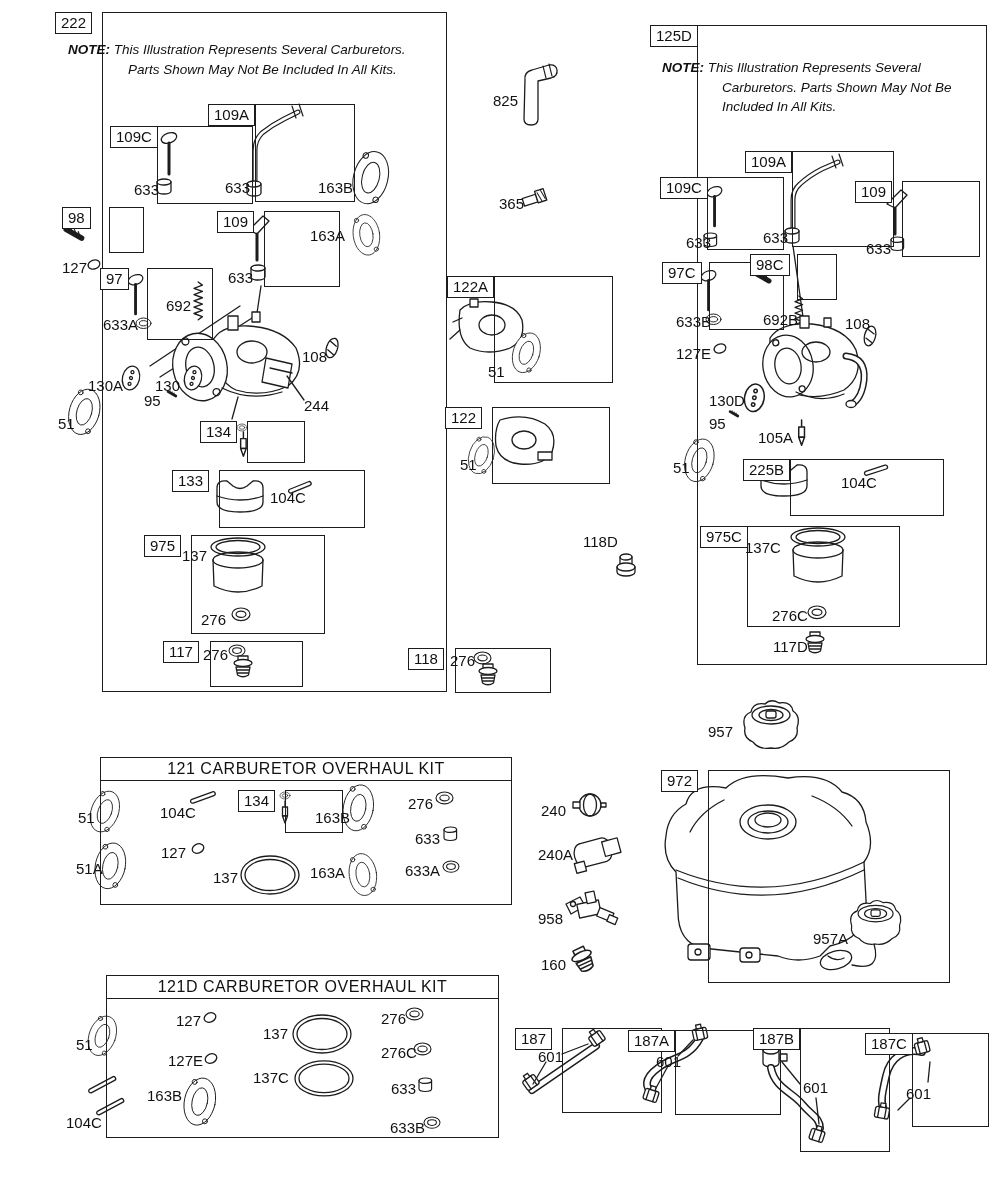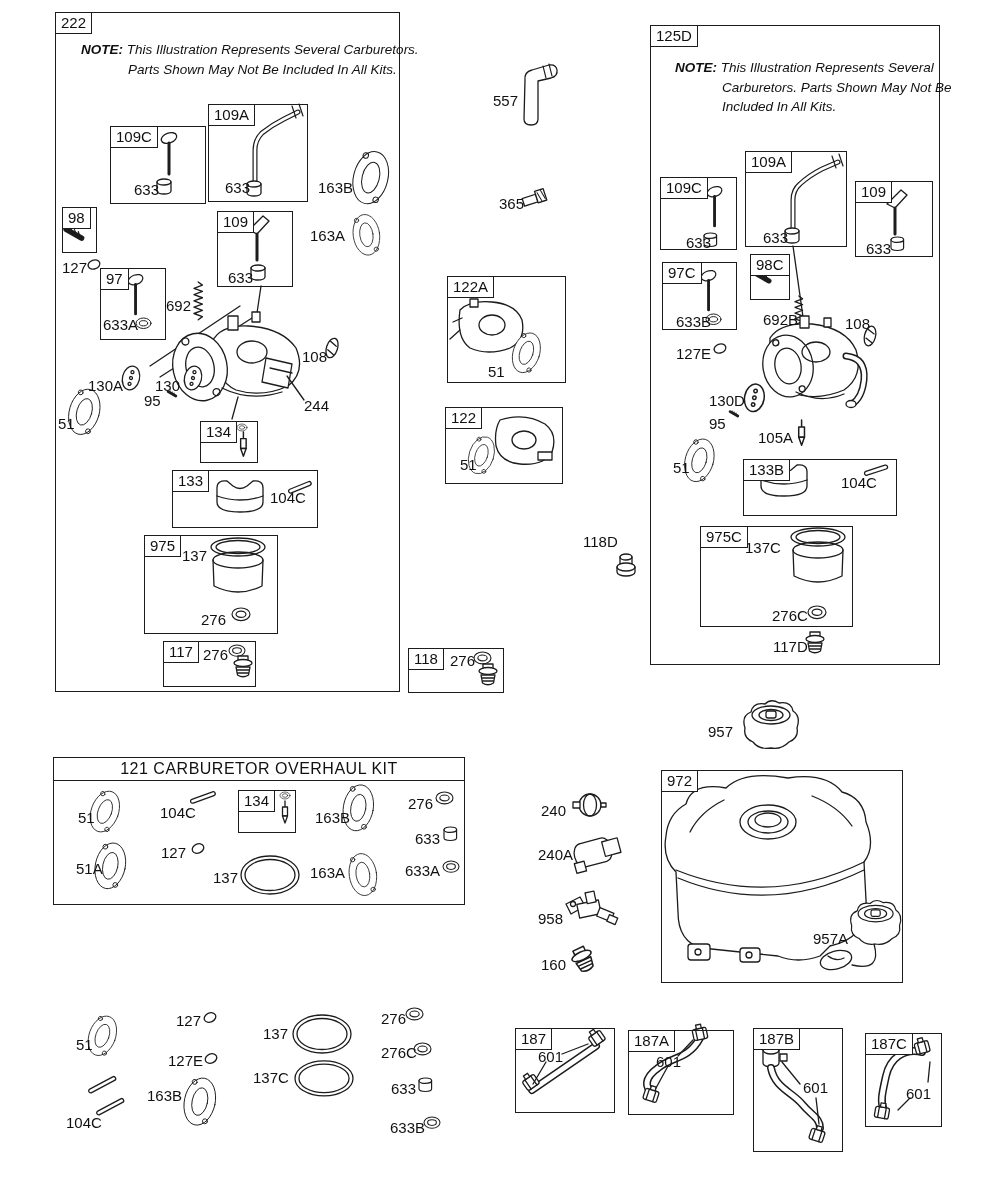--- a/index.html
+++ b/index.html
@@ -1,25 +1,25 @@
 <!DOCTYPE html>
 <html><head>
 <meta charset="utf-8">
 <style>
   html,body{margin:0;padding:0;background:#fff;}
   #page{position:relative;width:1005px;height:1200px;background:#ffffff;
         font-family:"Liberation Sans","DejaVu Sans",sans-serif;color:#111;overflow:hidden;}
   #art{position:absolute;left:0;top:0;z-index:1;}
-  .box{position:absolute;border:1.6px solid #1c1c1c;z-index:2;background:transparent;box-sizing:border-box;}
+  .box{position:absolute;border:1.6px solid #1c1c1c;z-index:2;background:transparent;box-sizing:border-box;margin-left:47px;}
   .chip{position:absolute;border:1.6px solid #1c1c1c;background:#fff;z-index:4;
         font-size:15px;line-height:18px;padding:1px 5px;box-sizing:border-box;white-space:nowrap;}
   .lbl{position:absolute;font-size:15px;line-height:16px;z-index:3;white-space:nowrap;}
   .note{position:absolute;z-index:3;font-style:italic;font-size:13.5px;line-height:1.45;
         padding-left:60px;text-indent:-60px;}
-  .note b{font-style:italic;margin-left:13px;}
+  .note b{font-style:italic;}
   .kit-head{position:absolute;left:0;top:0;right:0;height:22px;border-bottom:1.6px solid #1c1c1c;
         text-align:center;font-size:16px;line-height:21px;letter-spacing:.5px;z-index:3;}
   svg *{vector-effect:none;}
 </style>
 </head>
 <body>
 
 <div id="page">
 
 <svg id="art" width="1005" height="1200" viewBox="0 0 1005 1200" stroke="#1c1c1c" fill="none" stroke-width="1.3" stroke-linejoin="round" stroke-linecap="round">
@@ -376,33 +376,36 @@
 <div class="chip" style="left:745px;top:151px">109A</div>
 <div class="box" style="left:660px;top:177px;width:77px;height:73px"></div>
 <div class="chip" style="left:660px;top:177px">109C</div>
 <div class="box" style="left:855px;top:181px;width:78px;height:76px"></div>
 <div class="chip" style="left:855px;top:181px">109</div>
 <div class="box" style="left:662px;top:262px;width:75px;height:68px"></div>
 <div class="chip" style="left:662px;top:262px">97C</div>
 <div class="box" style="left:750px;top:254px;width:40px;height:46px"></div>
 <div class="chip" style="left:750px;top:254px">98C</div>
 <div class="box" style="left:743px;top:459px;width:154px;height:57px"></div>
-<div class="chip" style="left:743px;top:459px">133B</div>
+<div class="chip" style="left:743px;top:459px">225B</div>
 <div class="box" style="left:700px;top:526px;width:153px;height:101px"></div>
 <div class="chip" style="left:700px;top:526px">975C</div>
 
 <div class="box" style="left:661px;top:770px;width:242px;height:213px"></div>
 <div class="chip" style="left:661px;top:770px">972</div>
 
 <div class="box" style="left:53px;top:757px;width:412px;height:148px">
   <div class="kit-head">121 CARBURETOR OVERHAUL KIT</div>
 </div>
 <div class="box" style="left:238px;top:790px;width:58px;height:43px"></div>
 <div class="chip" style="left:238px;top:790px">134</div>
 
+<div class="box" style="left:59px;top:975px;width:393px;height:163px">
+  <div class="kit-head">121D CARBURETOR OVERHAUL KIT</div>
+</div>
 
 <div class="box" style="left:515px;top:1028px;width:100px;height:85px"></div>
 <div class="chip" style="left:515px;top:1028px">187</div>
 <div class="box" style="left:628px;top:1030px;width:106px;height:85px"></div>
 <div class="chip" style="left:628px;top:1030px">187A</div>
 <div class="box" style="left:753px;top:1028px;width:90px;height:124px"></div>
 <div class="chip" style="left:753px;top:1028px">187B</div>
 <div class="box" style="left:865px;top:1033px;width:77px;height:94px"></div>
 <div class="chip" style="left:865px;top:1033px">187C</div>
 
@@ -425,21 +428,21 @@
 <span class="lbl" style="left:88px;top:378px">130A</span>
 <span class="lbl" style="left:155px;top:378px">130</span>
 <span class="lbl" style="left:144px;top:393px">95</span>
 <span class="lbl" style="left:58px;top:416px">51</span>
 <span class="lbl" style="left:304px;top:398px">244</span>
 <span class="lbl" style="left:270px;top:490px">104C</span>
 <span class="lbl" style="left:182px;top:548px">137</span>
 <span class="lbl" style="left:201px;top:612px">276</span>
 <span class="lbl" style="left:203px;top:647px">276</span>
 
-<span class="lbl" style="left:493px;top:93px">557</span>
+<span class="lbl" style="left:493px;top:93px">825</span>
 <span class="lbl" style="left:499px;top:196px">365</span>
 <span class="lbl" style="left:488px;top:364px">51</span>
 <span class="lbl" style="left:460px;top:457px">51</span>
 <span class="lbl" style="left:450px;top:653px">276</span>
 <span class="lbl" style="left:583px;top:534px">118D</span>
 
 <span class="lbl" style="left:763px;top:230px">633</span>
 <span class="lbl" style="left:686px;top:235px">633</span>
 <span class="lbl" style="left:866px;top:241px">633</span>
 <span class="lbl" style="left:676px;top:314px">633B</span>

